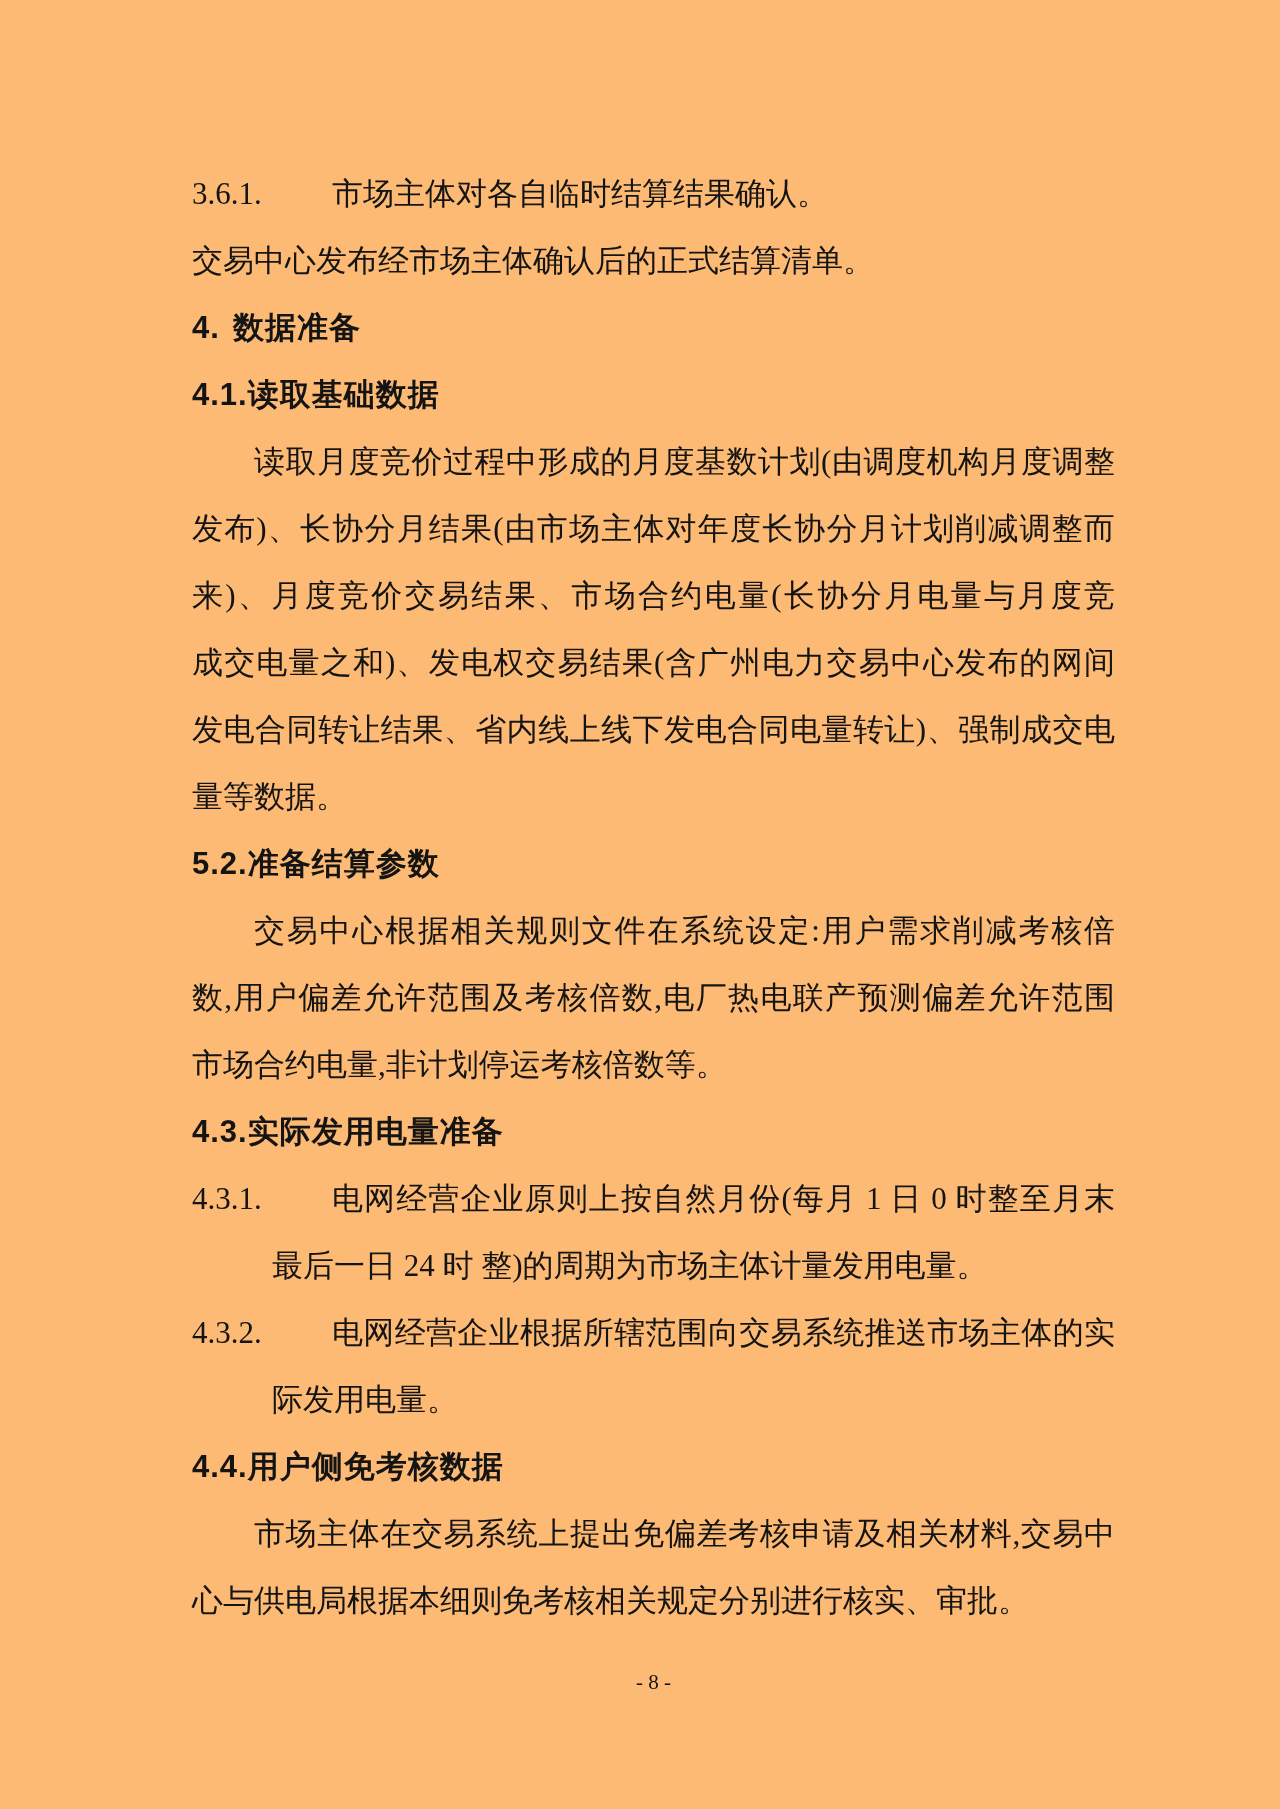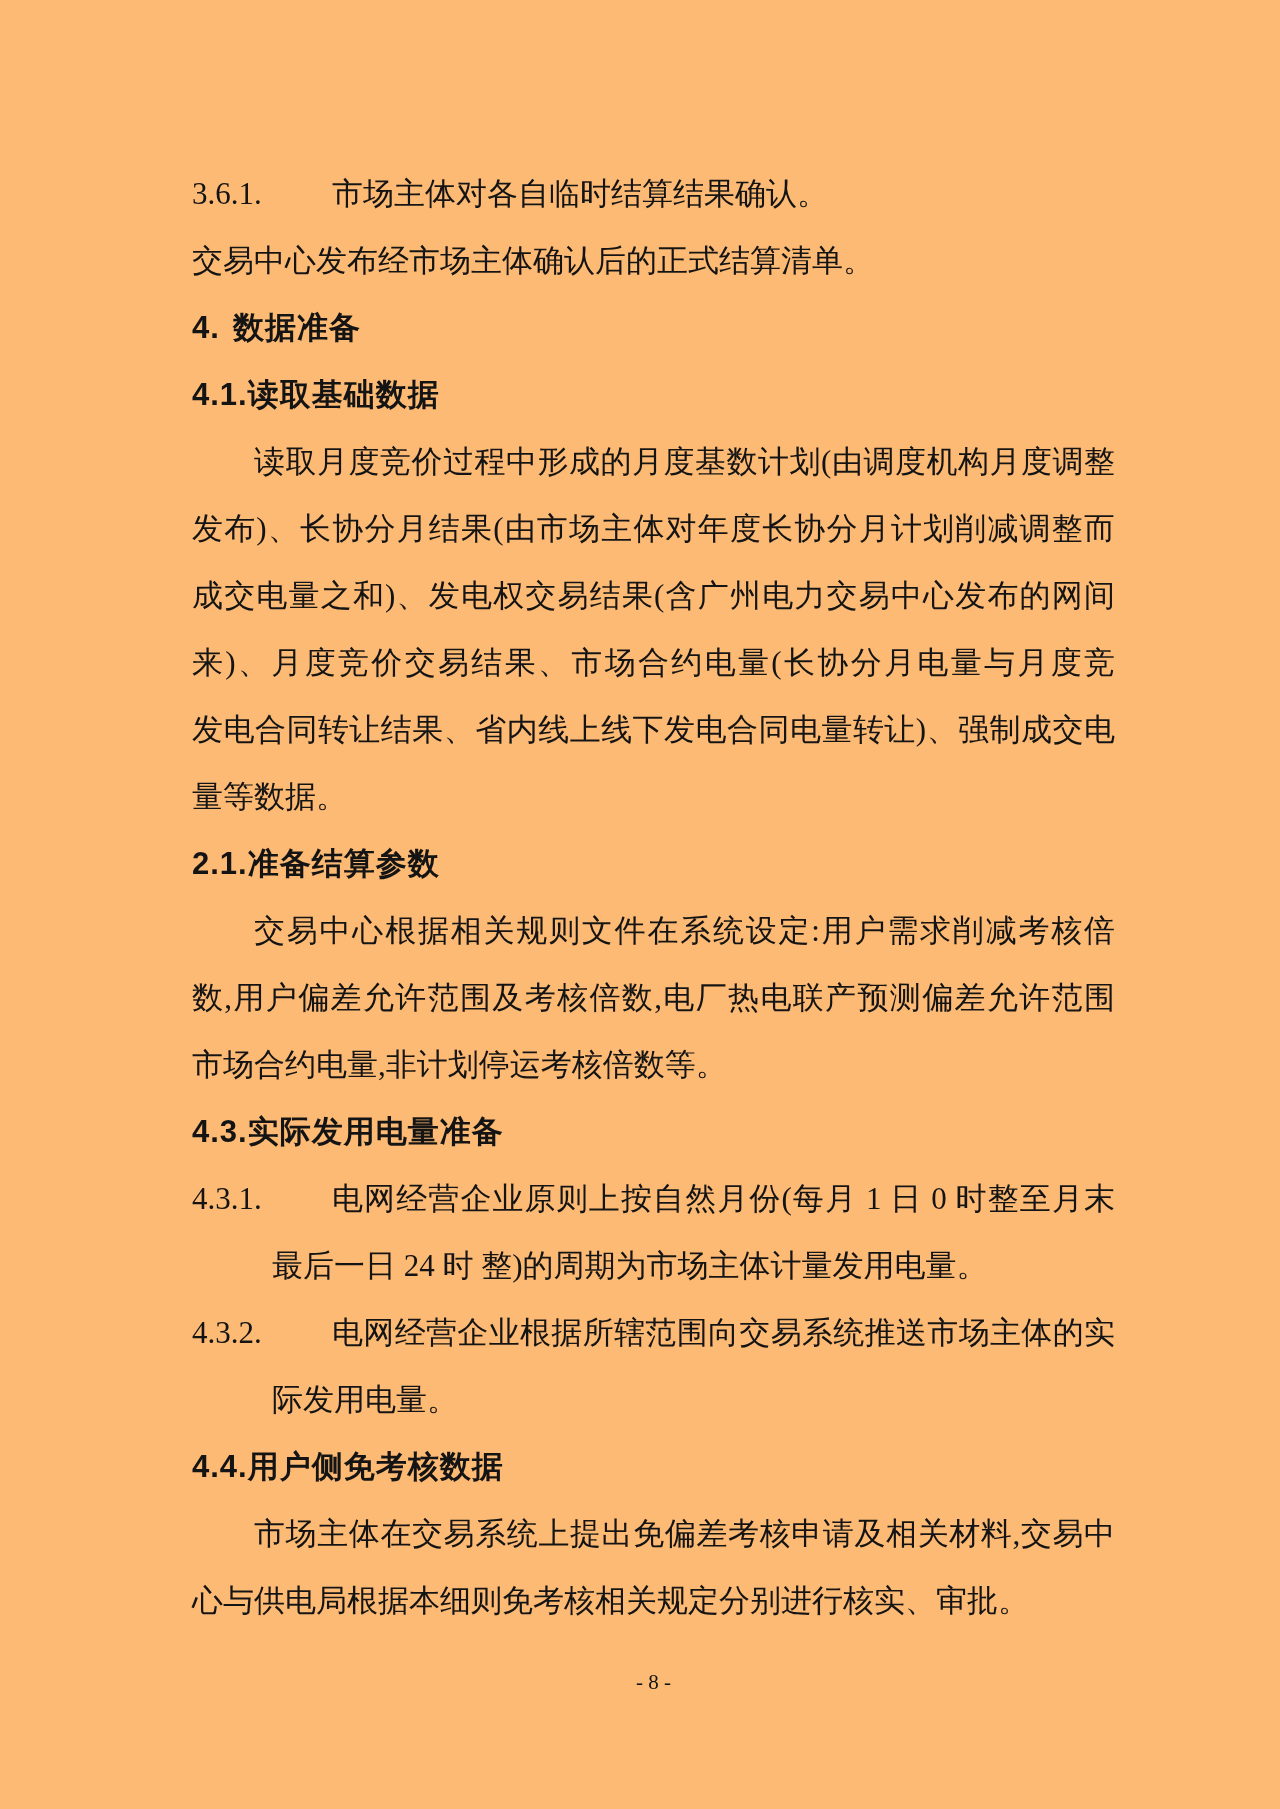--- a/index.html
+++ b/index.html
@@ -57,26 +57,26 @@
 
     <div class="row flexrow h">
       <span class="num41">4.</span>
       <span class="txt">数据准备</span>
     </div>
 
     <div class="row h">4.1.读取基础数据</div>
 
     <div class="row fill ind2">读取月度竞价过程中形成的月度基数计划(由调度机构月度调整</div>
     <div class="row fill">发布)、长协分月结果(由市场主体对年度长协分月计划削减调整而</div>
+    <div class="row fill">来)、月度竞价交易结果、市场合约电量(长协分月电量与月度竞</div>
     <div class="row fill">成交电量之和)、发电权交易结果(含广州电力交易中心发布的网间</div>
-    <div class="row fill">来)、月度竞价交易结果、市场合约电量(长协分月电量与月度竞</div>
     <div class="row fill">发电合同转让结果、省内线上线下发电合同电量转让)、强制成交电</div>
     <div class="row">量等数据。</div>
 
-    <div class="row h">2.1.准备结算参数</div>
+    <div class="row h">5.2.准备结算参数</div>
 
     <div class="row fill ind2">交易中心根据相关规则文件在系统设定:用户需求削减考核倍</div>
     <div class="row fill">数,用户偏差允许范围及考核倍数,电厂热电联产预测偏差允许范围</div>
     <div class="row">市场合约电量,非计划停运考核倍数等。</div>
 
     <div class="row h">4.3.实际发用电量准备</div>
 
     <div class="row flexrow">
       <span class="num140">4.3.1.</span>
       <span class="txt fill">电网经营企业原则上按自然月份(每月 1 日 0 时整至月末</span>

